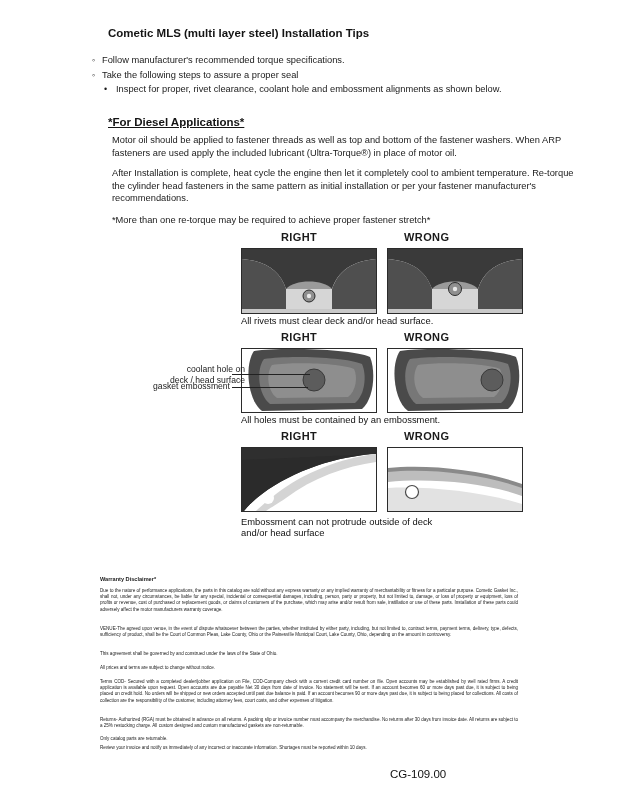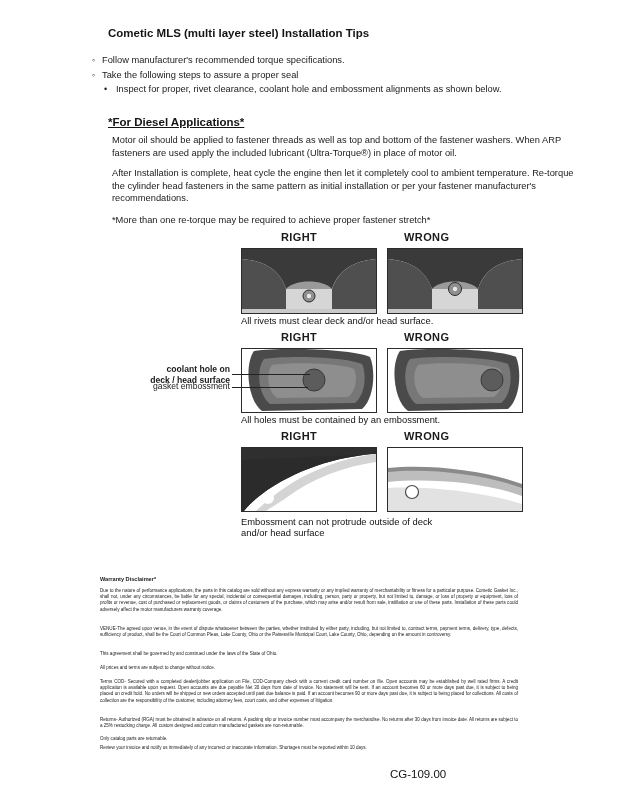--- a/index.html
+++ b/index.html
@@ -204,21 +204,21 @@
     <svg width="134" height="63" viewBox="0 0 134 63">
       <rect x="0" y="0" width="134" height="63" fill="#ffffff"></rect>
       <path d="M12,2 C40,-2 110,0 128,8 C134,22 132,50 120,60 L20,62 C6,52 2,16 12,2 Z" fill="#4a4a4a"></path>
       <path d="M22,10 C46,6 104,8 120,15 C125,26 123,46 113,54 L28,55 C16,46 14,20 22,10 Z" fill="#777777"></path>
       <path d="M30,16 C50,13 98,14 112,20 C116,28 114,42 106,48 L35,49 C25,42 24,24 30,16 Z" fill="#8e8e8e"></path>
       <circle cx="104" cy="31" r="11" fill="#5c5c5c"></circle>
       <circle cx="104" cy="31" r="11" fill="none" stroke="#3a3a3a" stroke-width="1"></circle>
     </svg>
   </div>
 
-  <div class="annot" style="left:120px; top:364px; width:110px;font-weight:bold;">
+  <div class="annot" style="left:135px; top:364px; width:110px;">
     <span>coolant hole on</span><br>
     <span>deck / head surface</span>
   </div>
   <div class="leader" style="left:232px; top:374px; width:78px;"></div>
 
   <div class="annot" style="left:88px; top:381px; width:142px;">gasket embossment</div>
   <div class="leader" style="left:232px; top:387px; width:76px;"></div>
 
   <div class="caption" style="left:241px; top:414px;">All holes must be contained by an embossment.</div>
 

